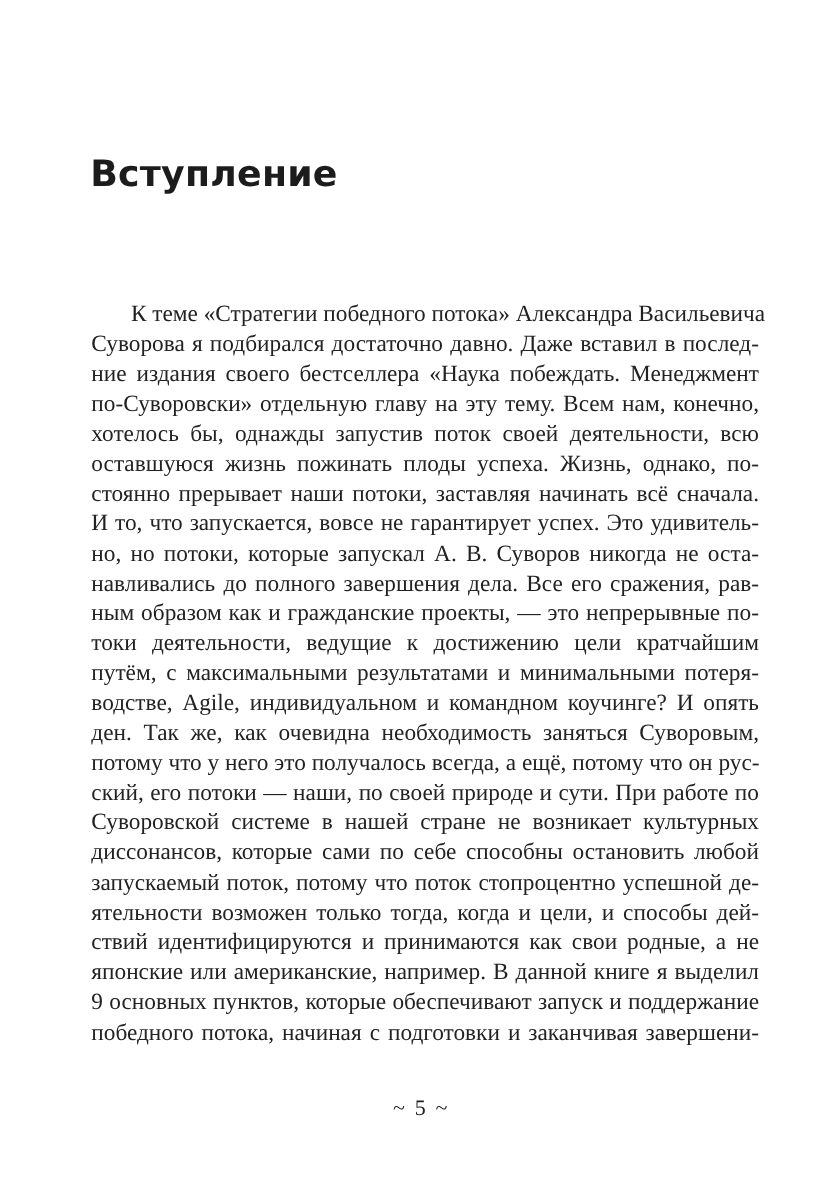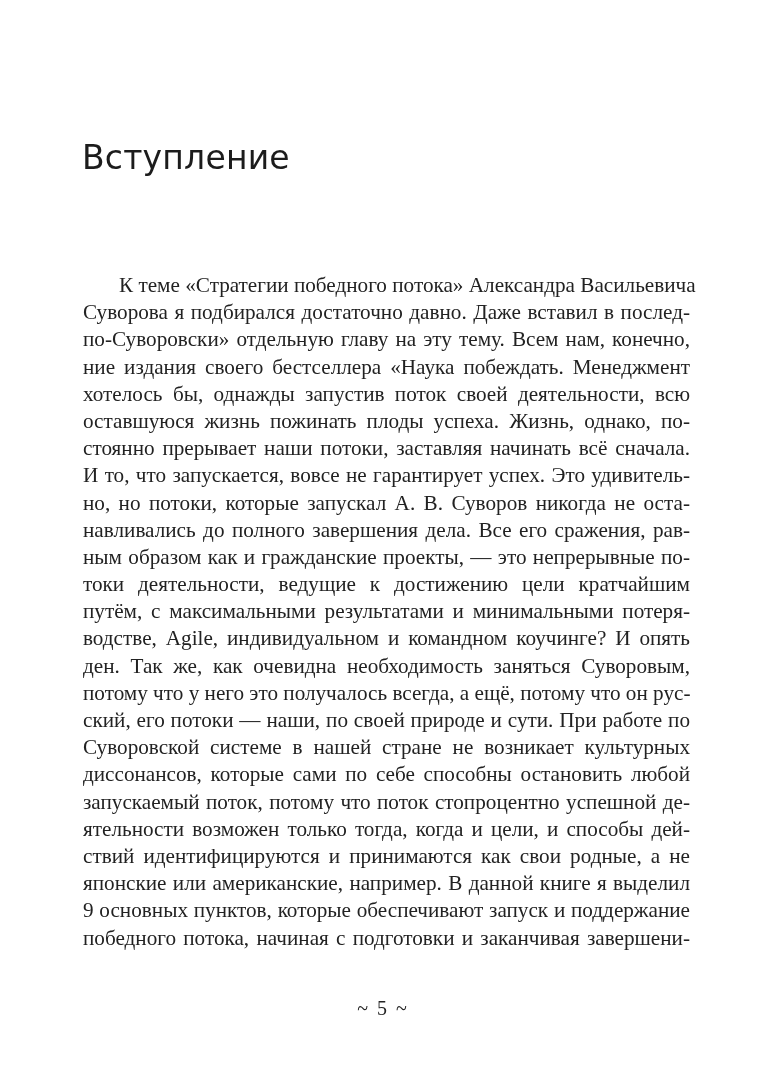--- a/index.html
+++ b/index.html
@@ -13,21 +13,21 @@
     position: relative;
     overflow: hidden;
     color: #1a1a1a;
   }
   .heading {
     position: absolute;
     left: 82px;
     top: 138px;
     margin: 0;
     font-family: "DejaVu Sans", sans-serif;
-    font-weight: normal;
+    font-weight: bold;
     font-size: 33px;
     letter-spacing: 0.2px;
     color: #1c1c1c;
   }
   .body-text {
     position: absolute;
     left: 83px;
     top: 272px;
     width: 607px;
     font-family: Liberation Serif, serif;
@@ -58,22 +58,22 @@
   }
 </style>
 </head>
 <body>
 
 <h1 class="heading">Вступление</h1>
 
 <div class="body-text">
   <span class="line indent">К теме «Стратегии победного потока» Александра Васильевича</span>
   <span class="line">Суворова я подбирался достаточно давно. Даже вставил в послед-</span>
+  <span class="line">ние издания своего бестселлера «Наука побеждать. Менеджмент</span>
   <span class="line">по-Суворовски» отдельную главу на эту тему. Всем нам, конечно,</span>
-  <span class="line">ние издания своего бестселлера «Наука побеждать. Менеджмент</span>
   <span class="line">хотелось бы, однажды запустив поток своей деятельности, всю</span>
   <span class="line">оставшуюся жизнь пожинать плоды успеха. Жизнь, однако, по-</span>
   <span class="line">стоянно прерывает наши потоки, заставляя начинать всё сначала.</span>
   <span class="line">И то, что запускается, вовсе не гарантирует успех. Это удивитель-</span>
   <span class="line">но, но потоки, которые запускал А. В. Суворов никогда не оста-</span>
   <span class="line">навливались до полного завершения дела. Все его сражения, рав-</span>
   <span class="line">ным образом как и гражданские проекты, — это непрерывные по-</span>
   <span class="line">токи деятельности, ведущие к достижению цели кратчайшим</span>
   <span class="line">путём, с максимальными результатами и минимальными потеря-</span>
   <span class="line">водстве, Agile, индивидуальном и командном коучинге? И опять</span>

